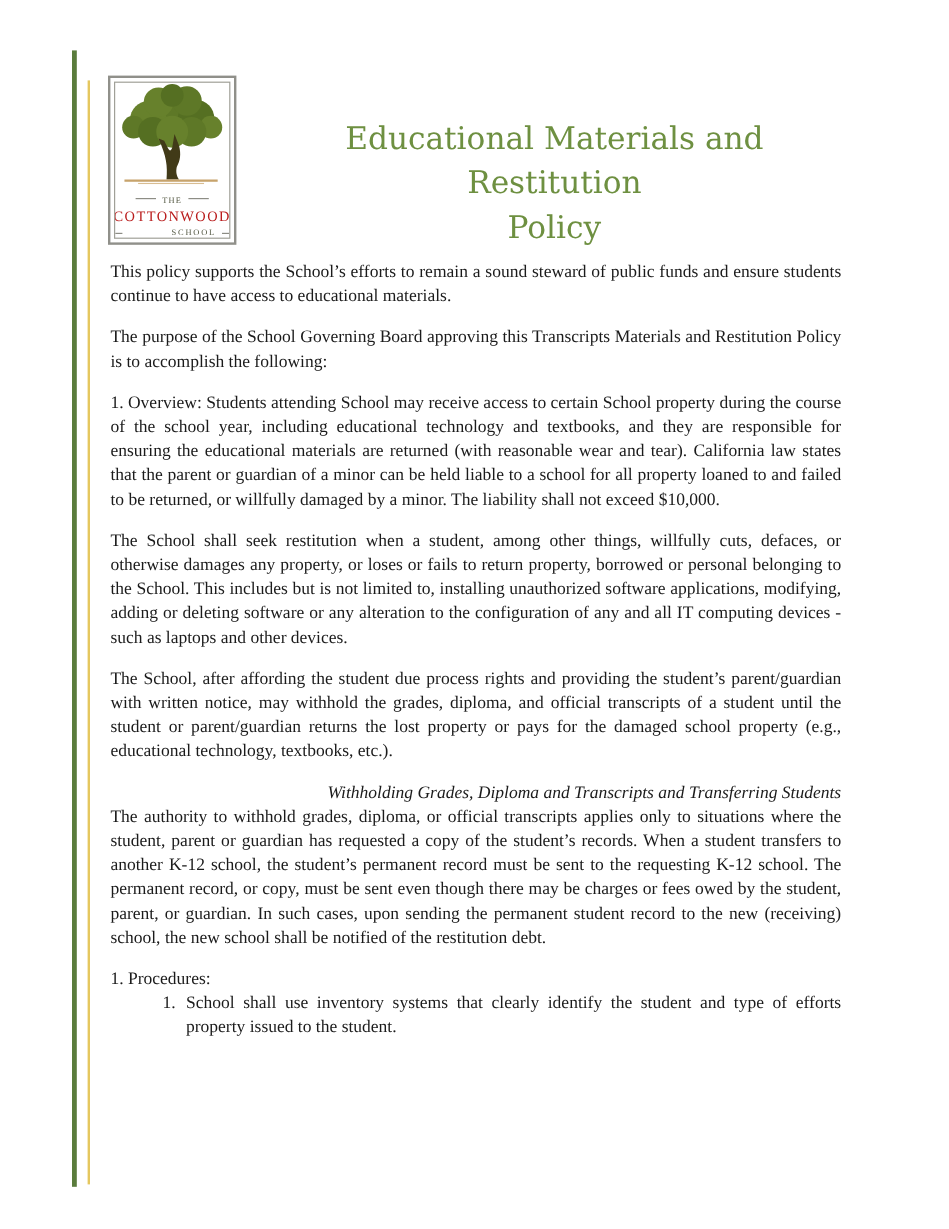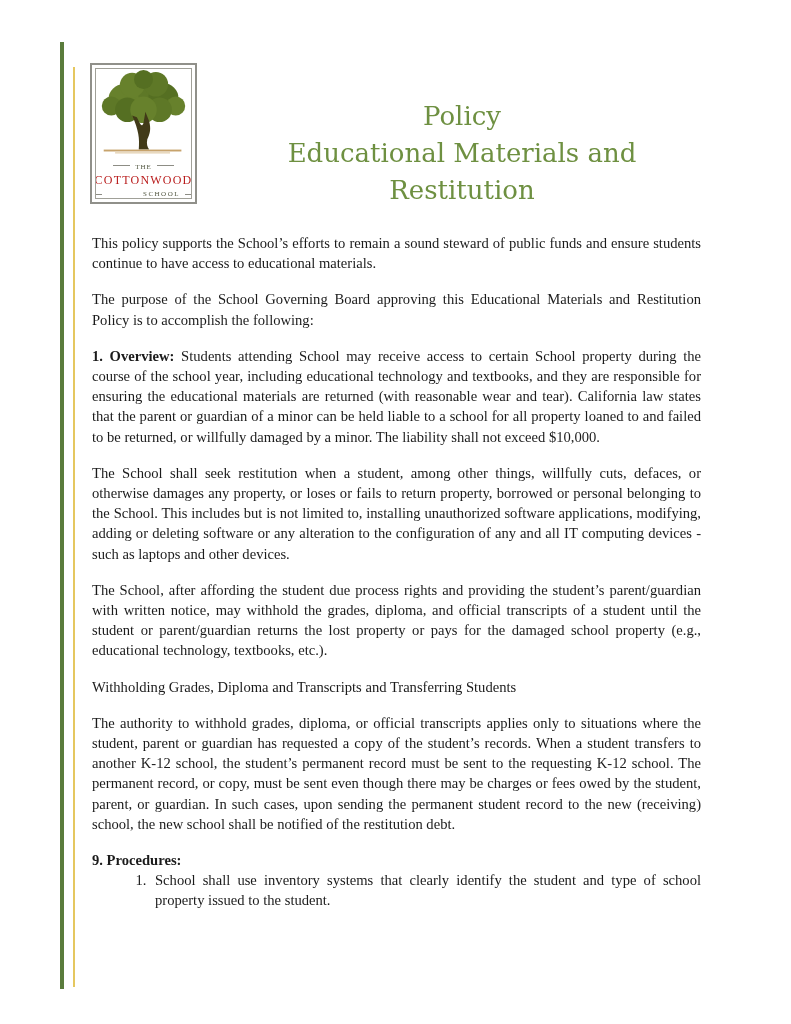--- a/index.html
+++ b/index.html
@@ -68,28 +68,28 @@
     line-height: 37px;
     color: #6e9041;
   }
   .body-col {
     position: absolute;
     left: 92px; top: 217px; width: 609px;
     font-size: 14.6px;
     line-height: 20.2px;
     text-align: justify;
   }
-  .body-col p { margin: 16px 0 14px 0; }
+  .body-col p { margin: 0 0 14px 0; }
   .body-col ol {
     margin: 0 0 14px 0;
     padding-left: 58px;
   }
   .body-col ol li { padding-left: 5px; text-align: justify; }
-  .para-heading-italic { margin-bottom: 0 !important; text-align: left; }
-  .bold { font-weight: bold; }
+  .para-heading-italic { font-style: italic; margin-bottom: 0 !important; text-align: right; }
+  .bold { font-weight: normal; }
   .procedures-label { margin-top: 16px; margin-bottom: 0 !important; }
 </style>
 </head>
 <body>
 
 <div class="page">
 
   <div class="green-bar"></div>
   <div class="gold-bar"></div>
 
@@ -122,42 +122,42 @@
       <div class="logo-name">COTTONWOOD</div>
       <div class="logo-word-row">
         <span class="logo-rule"></span>
         <span class="logo-school">SCHOOL</span>
         <span class="logo-rule"></span>
       </div>
     </div>
   </div>
 
   <div class="doc-title">
+    <div>Educational Materials and Restitution</div>
     <div>Policy</div>
-    <div>Educational Materials and Restitution</div>
   </div>
 
   <div class="body-col">
 
     <p>This policy supports the School’s efforts to remain a sound steward of public funds and ensure students continue to have access to educational materials.</p>
 
-    <p>The purpose of the School Governing Board approving this Educational Materials and Restitution Policy is to accomplish the following:</p>
+    <p>The purpose of the School Governing Board approving this Transcripts Materials and Restitution Policy is to accomplish the following:</p>
 
 
     <p><span class="bold">1. Overview:</span><span> Students attending School may receive access to certain School property during the course of the school year, including educational technology and textbooks, and they are responsible for ensuring the educational materials are returned (with reasonable wear and tear). California law states that the parent or guardian of a minor can be held liable to a school for all property loaned to and failed to be returned, or willfully damaged by a minor. The liability shall not exceed $10,000.</span></p>
 
     <p>The School shall seek restitution when a student, among other things, willfully cuts, defaces, or otherwise damages any property, or loses or fails to return property, borrowed or personal belonging to the School. This includes but is not limited to, installing unauthorized software applications, modifying, adding or deleting software or any alteration to the configuration of any and all IT computing devices - such as laptops and other devices.</p>
 
     <p>The School, after affording the student due process rights and providing the student’s parent/guardian with written notice, may withhold the grades, diploma, and official transcripts of a student until the student or parent/guardian returns the lost property or pays for the damaged school property (e.g., educational technology, textbooks, etc.).</p>
 
     <p class="para-heading-italic">Withholding Grades, Diploma and Transcripts and Transferring Students</p>
 
     <p>The authority to withhold grades, diploma, or official transcripts applies only to situations where the student, parent or guardian has requested a copy of the student’s records. When a student transfers to another K-12 school, the student’s permanent record must be sent to the requesting K-12 school. The permanent record, or copy, must be sent even though there may be charges or fees owed by the student, parent, or guardian. In such cases, upon sending the permanent student record to the new (receiving) school, the new school shall be notified of the restitution debt.</p>
 
-    <p class="bold procedures-label">9. Procedures:</p>
+    <p class="bold procedures-label">1. Procedures:</p>
 
     <ol>
-        <li>School shall use inventory systems that clearly identify the student and type of school property issued to the student.</li>
+        <li>School shall use inventory systems that clearly identify the student and type of efforts property issued to the student.</li>
       </ol>
 
   </div>
 
 </div>
 
 </body></html>

